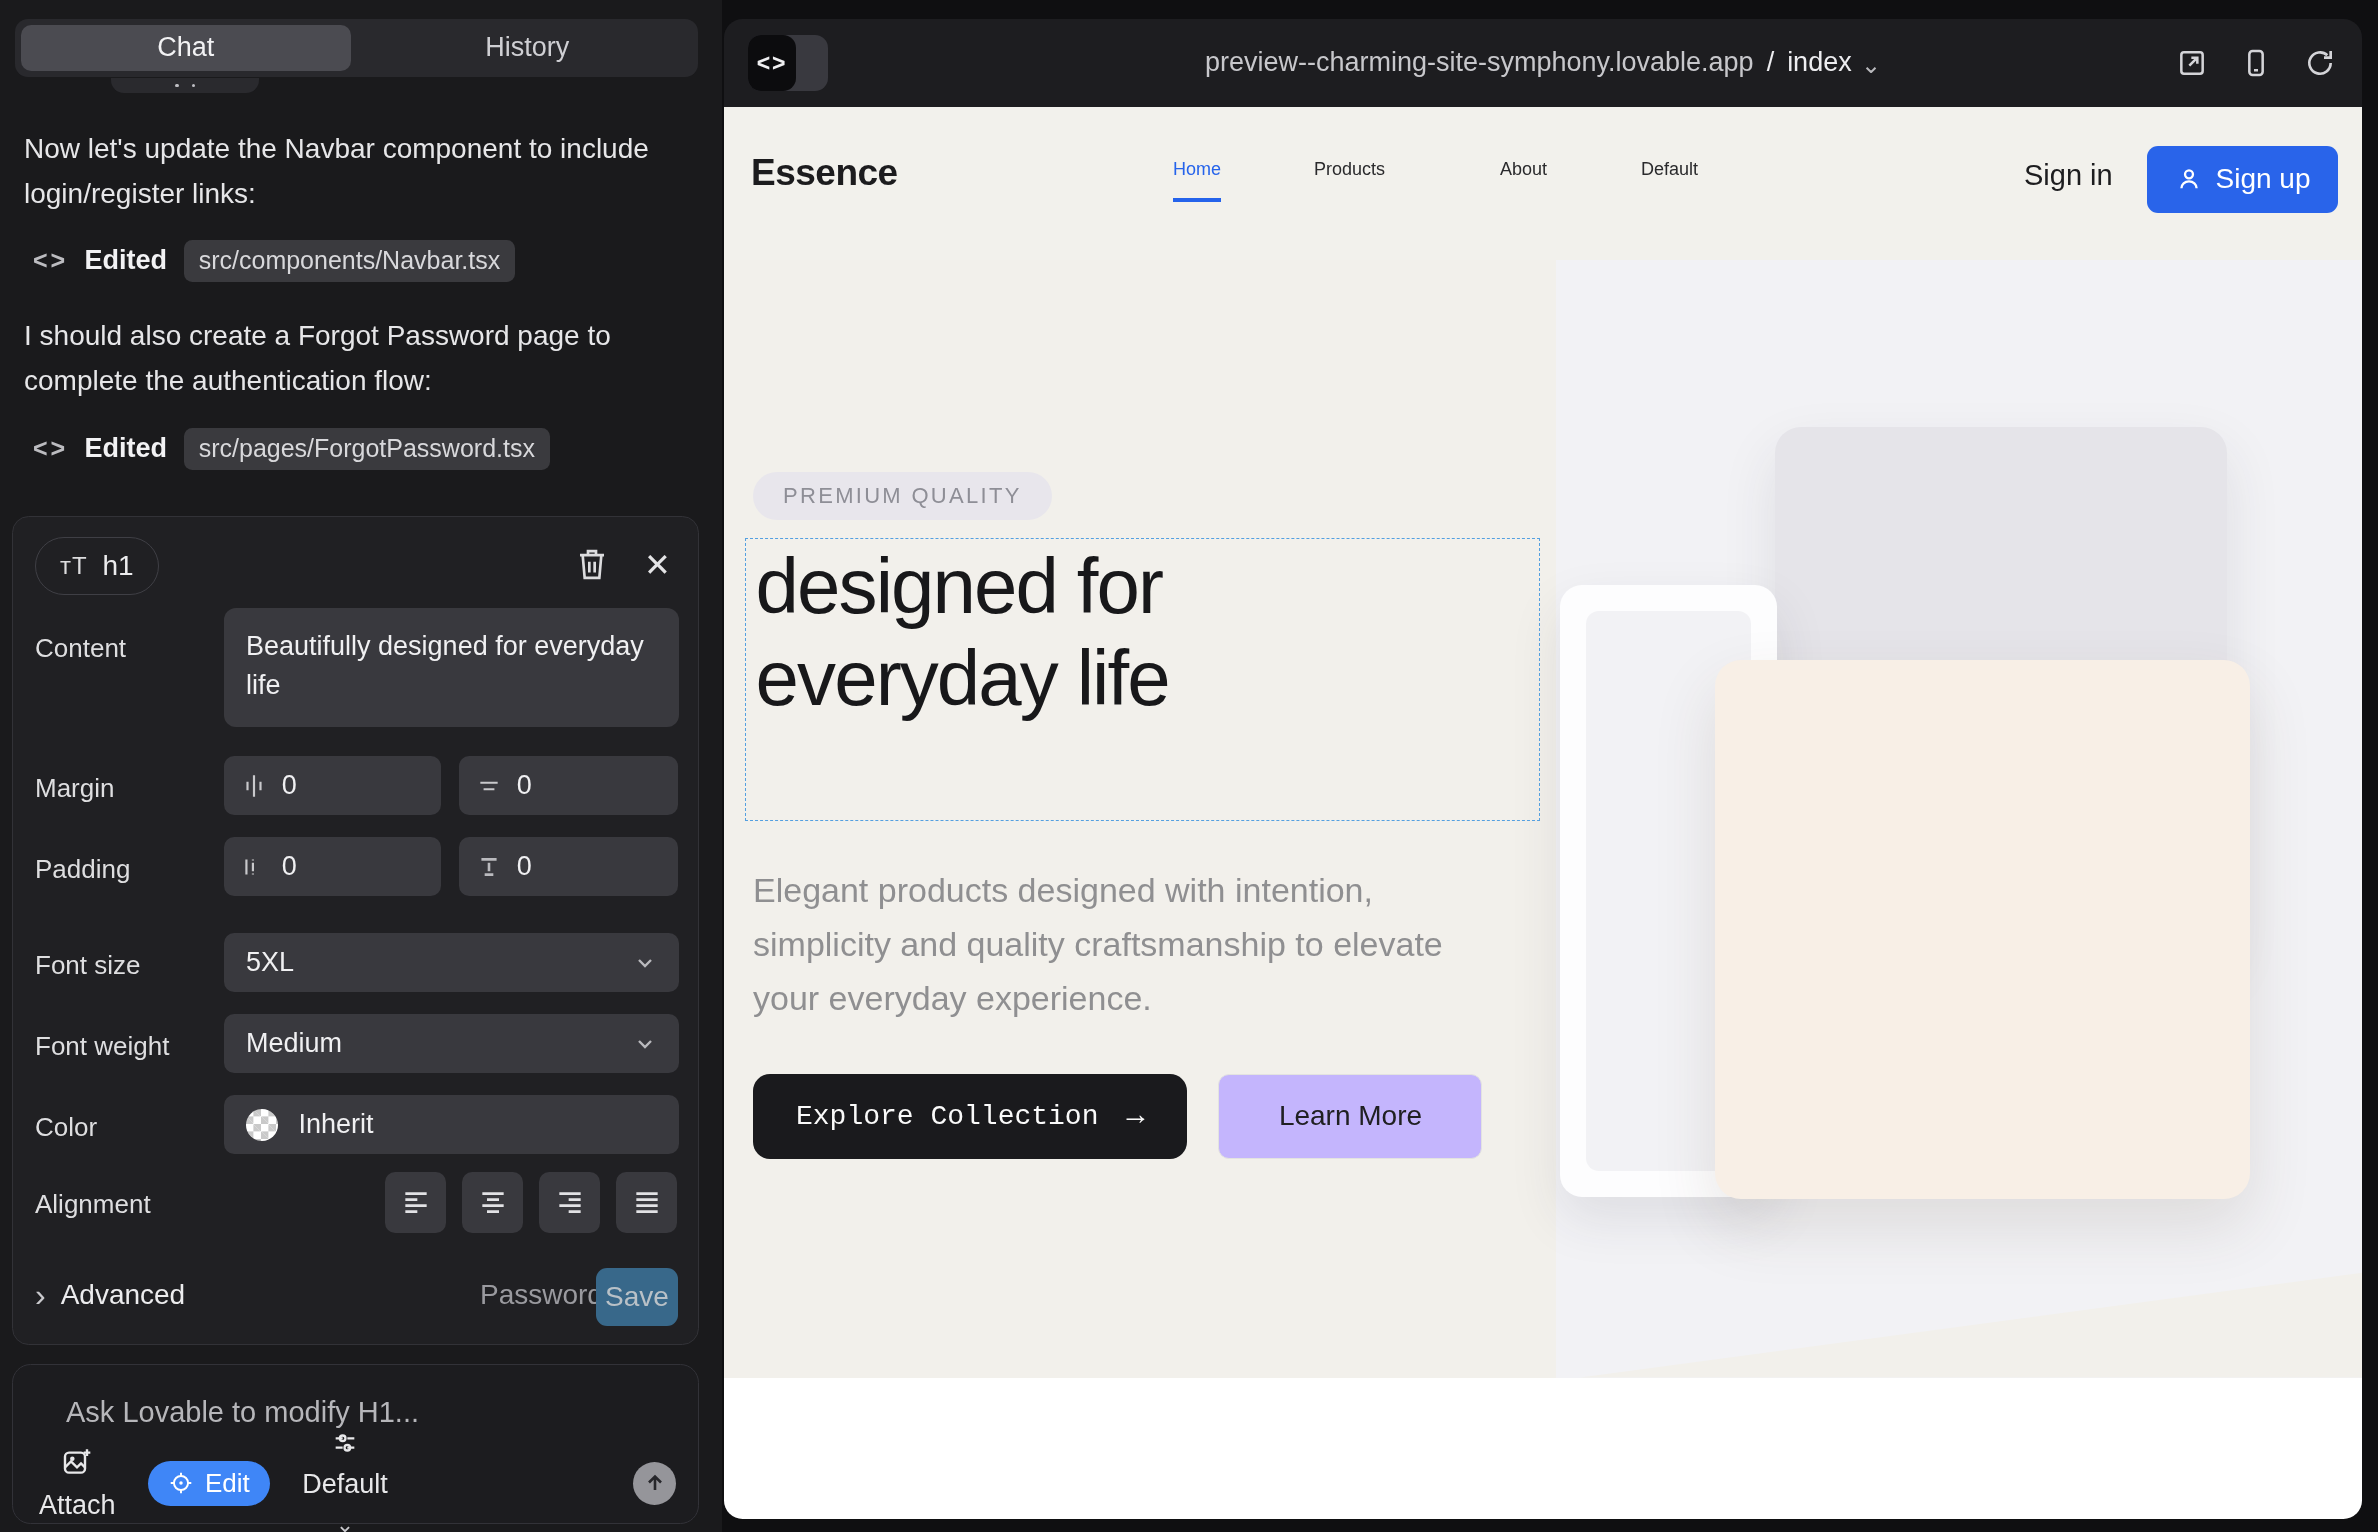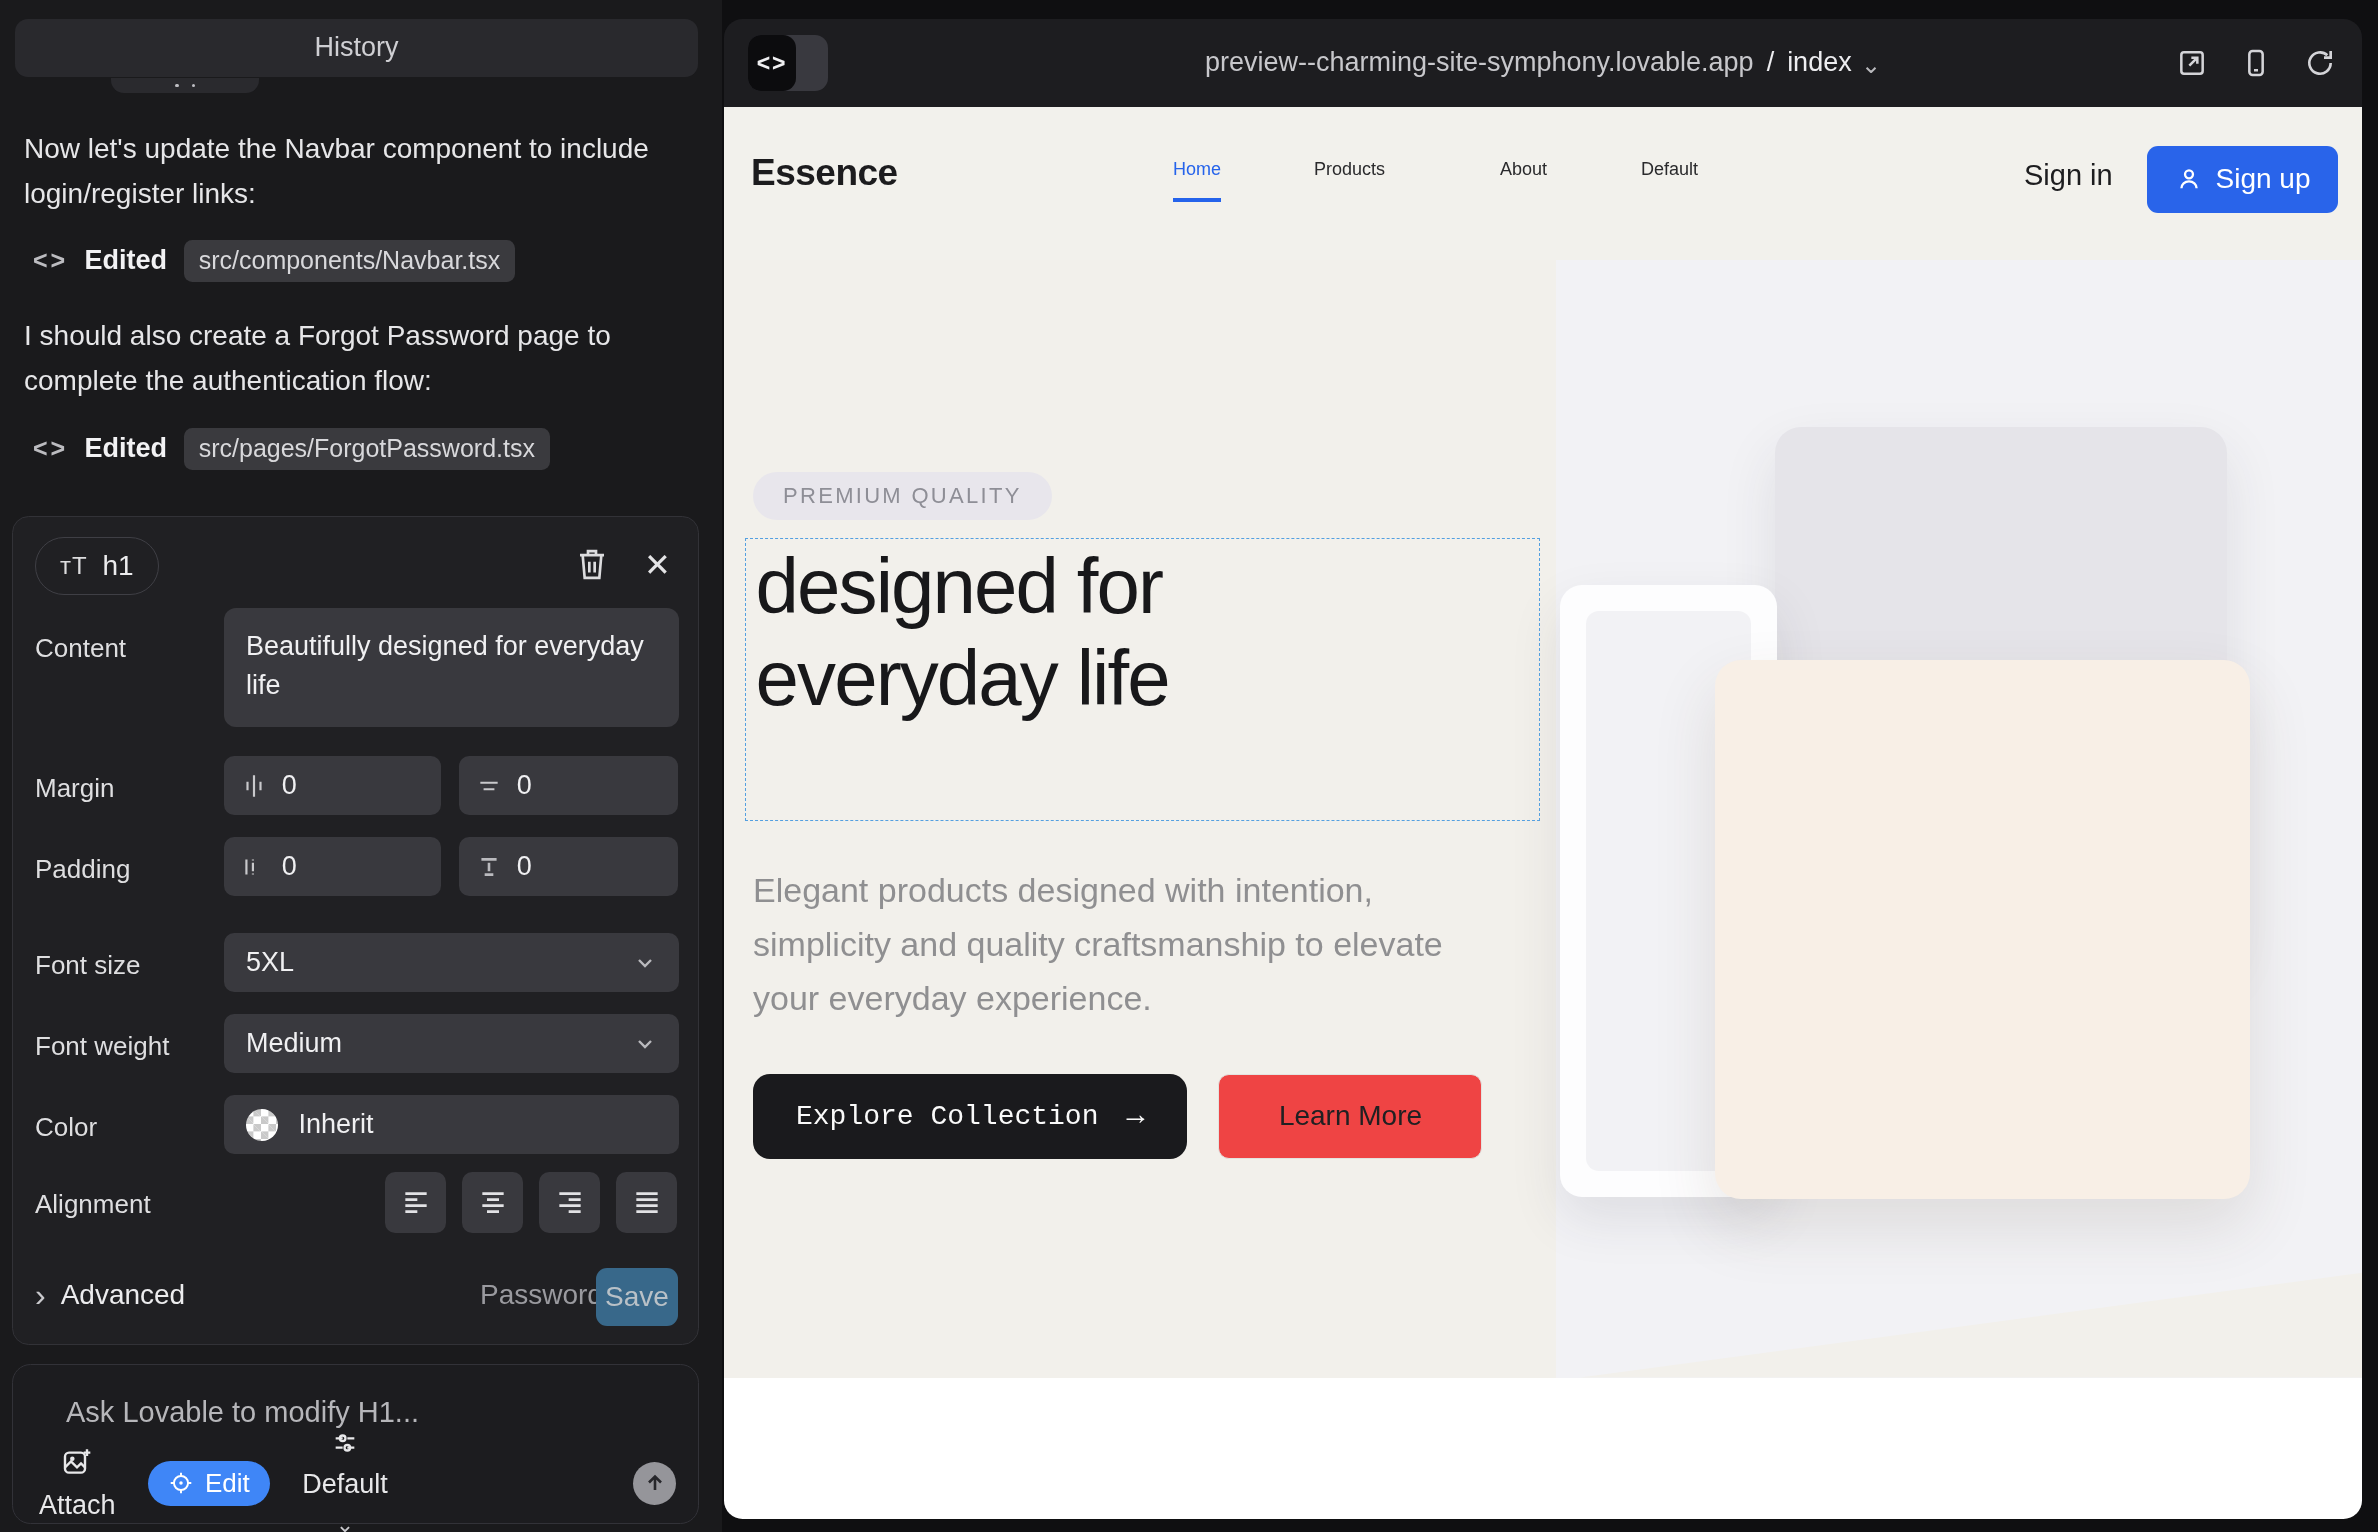--- a/index.html
+++ b/index.html
@@ -136,34 +136,35 @@
     border:1.9px dashed #55a0e0; z-index:5; }
   .hero-h1 { position:absolute; left:9.3px; top:1.9px; color:#18181a; font-size:78px; font-weight:500;
     line-height:92px; letter-spacing:-1.9px; }
   .hero-h1 span { display:block; }
   .hero-desc { position:absolute; left:29px; top:603px; width:761px; color:#8f8f91; font-size:34px;
     line-height:54px; z-index:4; }
   .cta-row { position:absolute; left:29px; top:814px; height:85px; display:flex; gap:31px; z-index:4; }
   .cta-primary { height:85px; padding:0 43px; background:#1a1a1d; border:0; border-radius:17px; color:#fafafa;
     font-size:28px; display:flex; align-items:center; gap:28px; cursor:pointer; font-family:Liberation Mono, monospace; }
   .cta-arrow { font-size:30px; }
-  .cta-secondary { height:85px; width:264px; background:#ef4444; border:1.9px solid #e3e3e0; border-radius:11px;
+  .cta-secondary { height:85px; width:264px; background:#c4b5fd; border:1.9px solid #e3e3e0; border-radius:11px;
     color:#202022; font-size:28px; display:flex; align-items:center; justify-content:center;
     cursor:pointer; font-family:inherit; }
 
   svg { display:block; }
 </style>
 </head>
 <body>
 
 <div id="root">
 
   <div class="left-panel">
 
     <div class="tabs">
+      <div class="tab active">Chat</div>
       <div class="tab">History</div>
     </div>
 
     <div class="scroll-pill">
         <i></i>
         <i></i>
       </div>
 
     <div class="chat-msg msg-1">Now let's update the Navbar component to include login/register links:</div>
 

